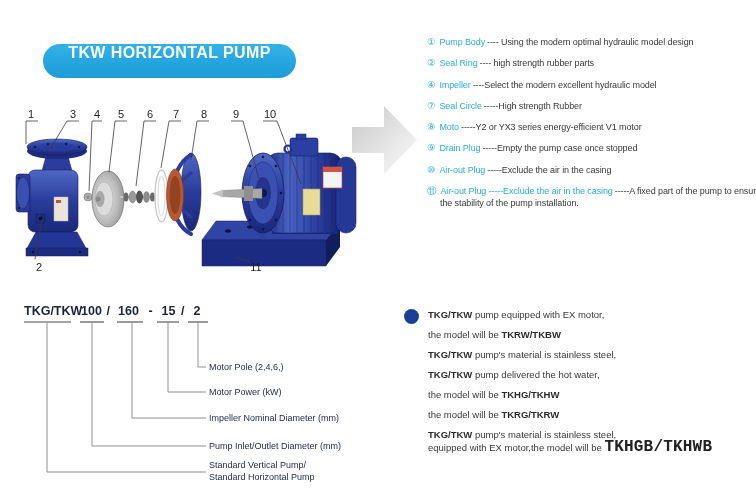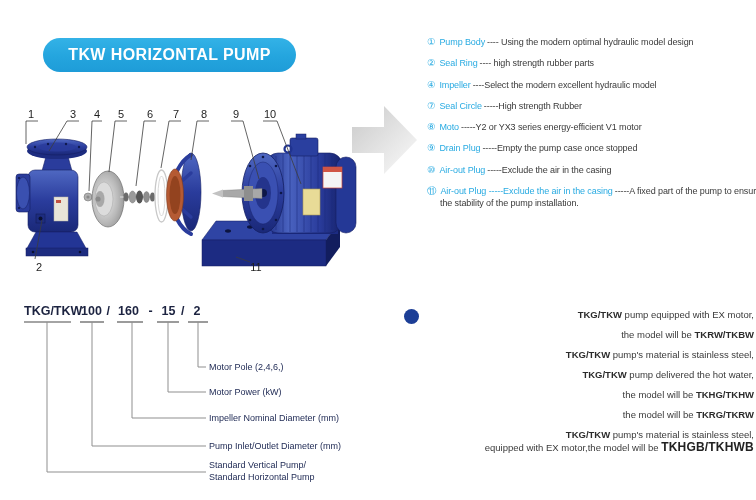--- a/index.html
+++ b/index.html
@@ -2,45 +2,45 @@
 <html><head>
 <meta charset="utf-8">
 <style>
   html,body{margin:0;padding:0;}
   body{
     width:756px;height:500px;position:relative;background:#ffffff;
     font-family:"Liberation Sans",sans-serif;overflow:hidden;color:#333;
   }
   
   .banner{
-    position:absolute;left:43px;top:38px;width:253px;height:34px;
+    position:absolute;left:43px;top:44px;width:253px;height:34px;
     background:linear-gradient(180deg,#33b2e7 0%,#24a5de 55%,#1e9cd8 100%);
-    border-radius:17px;display:flex;align-items:center;justify-content:center;
+    border-radius:17px;display:flex;align-items:flex-start;justify-content:center;
   }
   .banner span{color:#fff;font-weight:bold;font-size:16px;letter-spacing:.4px;}
   
   .diagram{position:absolute;left:5px;top:90px;width:415px;height:200px;}
   .model-svg{position:absolute;left:20px;top:298px;width:345px;height:195px;}
   
   .parts-list{position:absolute;left:427px;top:36px;width:338px;}
   .part-item{
     font-size:9px;letter-spacing:-0.1px;line-height:11.5px;margin-bottom:8.8px;
     white-space:nowrap;padding-left:13px;text-indent:-13px;color:#3a3a3a;
   }
   .part-item.wrap{white-space:normal;width:334px;}
   .circ{color:#29ABE2;margin-right:4px;font-size:9.5px;}
   .pname{color:#29ABE2;}
   .pdesc{margin-left:2px;color:#3a3a3a;}
   
   .note-bullet{position:absolute;left:404px;top:309px;width:15px;height:15px;border-radius:50%;background:#1c3e96;}
   .notes{position:absolute;left:428px;top:309px;width:326px;}
-  .note-line{font-size:9.5px;line-height:11.5px;margin-bottom:8.5px;color:#3a3a3a;white-space:nowrap;text-align:right;}
+  .note-line{font-size:9.5px;line-height:11.5px;margin-bottom:8.5px;color:#3a3a3a;white-space:nowrap;}
   .note-line:nth-child(7){margin-bottom:1px;}
   .seg-bold{font-weight:bold;color:#2b2b2b;}
-  .seg-big{font-weight:bold;color:#222;font-size:12px;letter-spacing:.2px;}
+  .seg-big{font-weight:bold;color:#222;font-size:16px;letter-spacing:.2px;font-family:Liberation Mono, monospace;}
   svg text{font-family:"Liberation Sans",sans-serif;}
 </style>
 </head>
 <body>
 
 <div class="banner">
   <span>TKW HORIZONTAL PUMP</span>
 </div>
 
 <svg class="diagram" viewBox="5 90 415 200">

